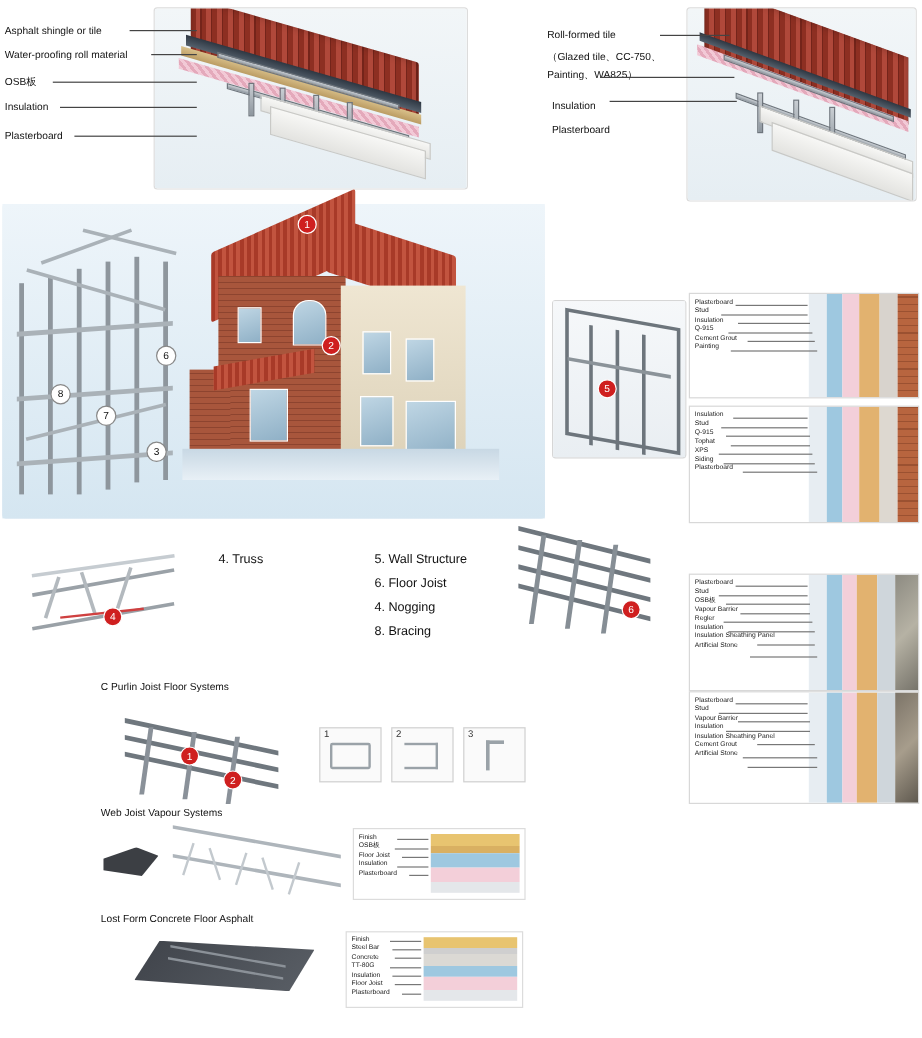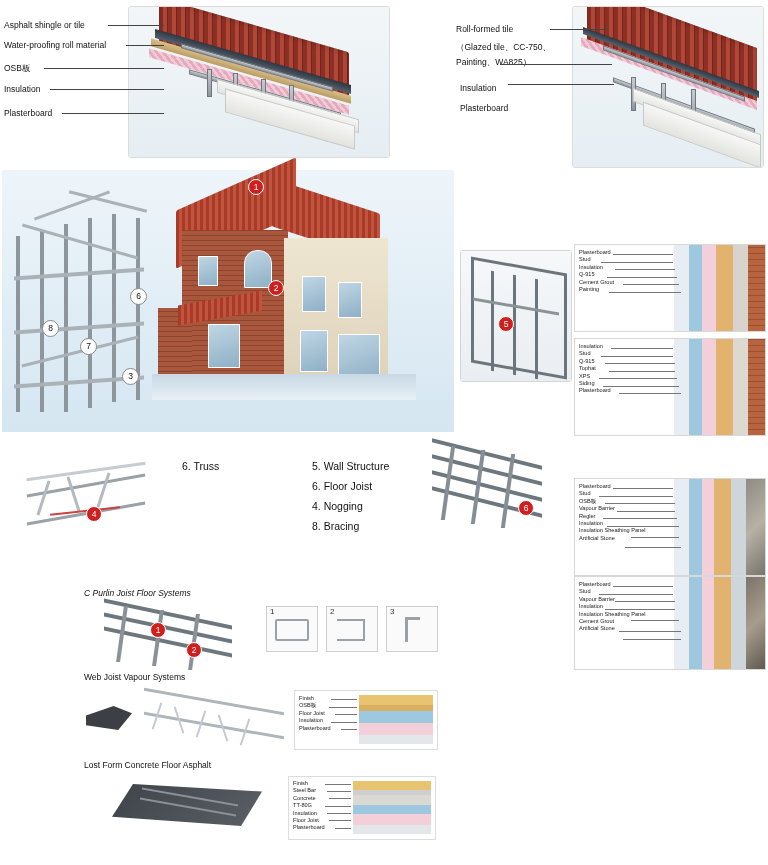--- a/index.html
+++ b/index.html
@@ -185,21 +185,21 @@
   <div style="position:absolute;left:6px;top:50px;width:120px;height:3px;background:#9aa1a7;transform:rotate(-10deg);"></div>
   <div style="position:absolute;left:22px;top:18px;width:3px;height:36px;background:#b3b9be;transform:rotate(18deg);"></div>
   <div style="position:absolute;left:52px;top:14px;width:3px;height:36px;background:#b3b9be;transform:rotate(-18deg);"></div>
   <div style="position:absolute;left:82px;top:10px;width:3px;height:36px;background:#b3b9be;transform:rotate(18deg);"></div>
   <div style="position:absolute;left:6px;top:8px;width:120px;height:3px;background:#c6ccd1;transform:rotate(-8deg);"></div>
   <div style="position:absolute;left:30px;top:48px;width:70px;height:2px;background:#cf4040;transform:rotate(-6deg);"></div>
 </div>
 <div class="badge" style="left:86px;top:506px;">4</div>
 
 <div class="legend" style="left:182px;top:456px;width:160px;">
-  <div>6. Truss</div>
+  <div>4. Truss</div>
 </div>
 <div class="legend" style="left:312px;top:456px;width:130px;">
   <div>5. Wall Structure</div>
   <div>6. Floor Joist</div>
   <div>4. Nogging</div>
   <div>8. Bracing</div>
 </div>
 
 <div class="abs" id="floor-joist-illustration" style="left:432px;top:442px;width:118px;height:86px;">
   <div style="position:absolute;left:0;top:10px;width:110px;height:4px;background:#6f777e;transform:skewY(14deg);"></div>
@@ -306,21 +306,21 @@
   </div>
   <div class="hr-lead" style="left:38px;top:9px;width:60px;"></div>
   <div class="hr-lead" style="left:24px;top:17px;width:74px;"></div>
   <div class="hr-lead" style="left:40px;top:24px;width:60px;"></div>
   <div class="hr-lead" style="left:30px;top:32px;width:70px;"></div>
   <div class="hr-lead" style="left:56px;top:43px;width:48px;"></div>
   <div class="hr-lead" style="left:44px;top:54px;width:62px;"></div>
   <div class="hr-lead" style="left:48px;top:62px;width:58px;"></div>
 </div>
 
-<div class="sec-title" style="position:absolute;left:84px;top:588px;font-style:italic;">C Purlin Joist Floor Systems</div>
+<div class="sec-title" style="position:absolute;left:84px;top:567px;">C Purlin Joist Floor Systems</div>
 
 <div class="abs" style="left:104px;top:604px;width:140px;height:60px;">
   <div style="position:absolute;left:0;top:8px;width:128px;height:4px;background:#6f777e;transform:skewY(12deg);"></div>
   <div style="position:absolute;left:0;top:22px;width:128px;height:4px;background:#6f777e;transform:skewY(12deg);"></div>
   <div style="position:absolute;left:0;top:36px;width:128px;height:4px;background:#6f777e;transform:skewY(12deg);"></div>
   <div style="position:absolute;left:16px;top:2px;width:4px;height:56px;background:#8a9199;transform:skewX(-8deg);"></div>
   <div style="position:absolute;left:52px;top:6px;width:4px;height:56px;background:#8a9199;transform:skewX(-8deg);"></div>
   <div style="position:absolute;left:88px;top:10px;width:4px;height:56px;background:#8a9199;transform:skewX(-8deg);"></div>
   <div class="badge" style="left:46px;top:18px;">1</div>
   <div class="badge" style="left:82px;top:38px;">2</div>

